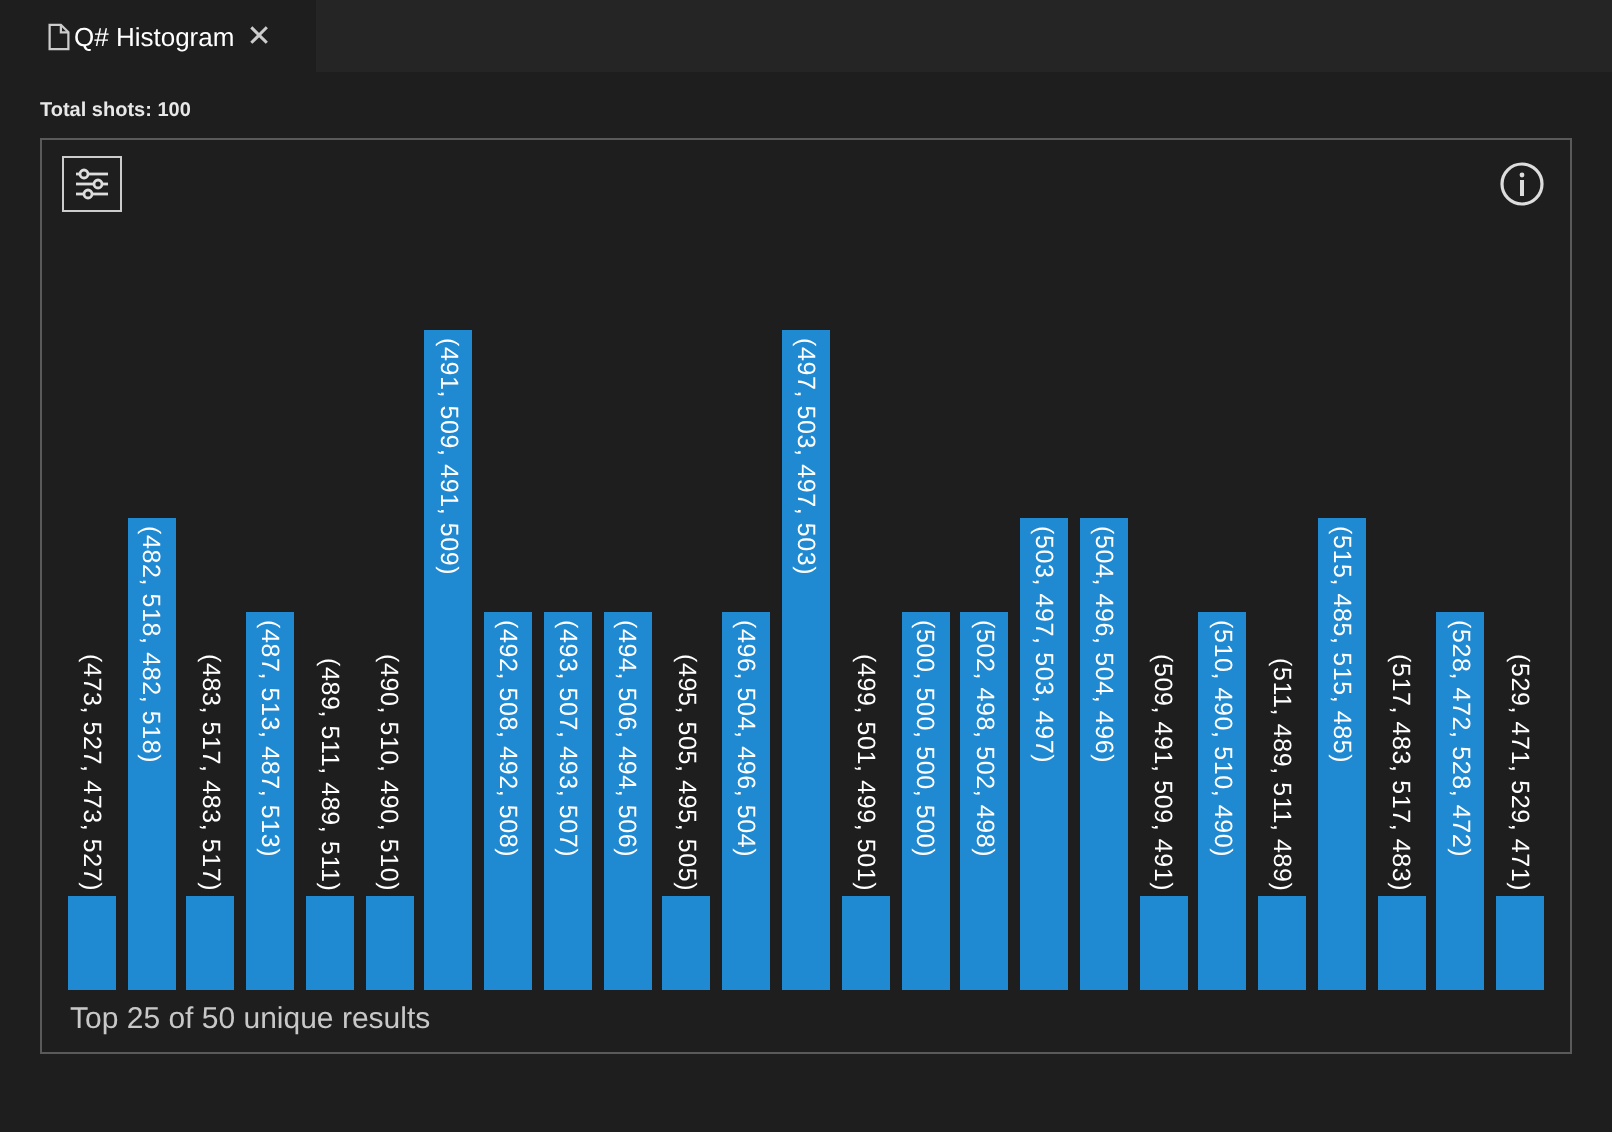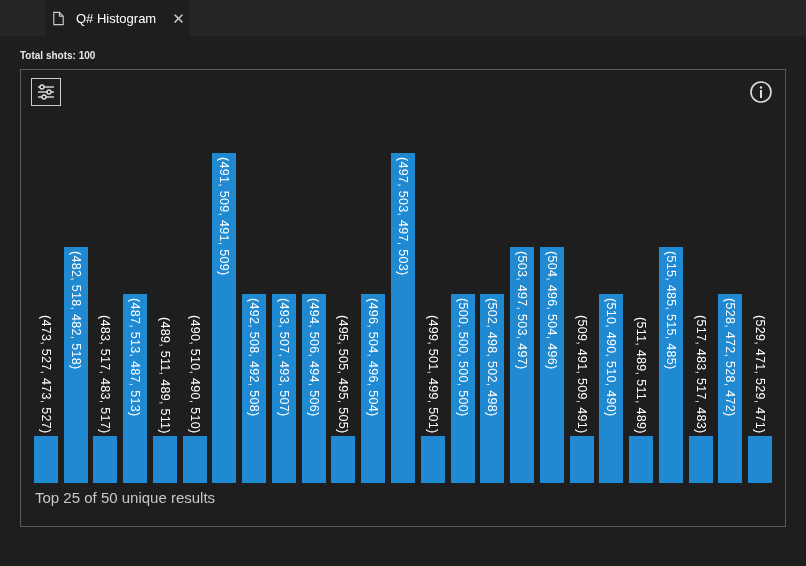--- a/index.html
+++ b/index.html
@@ -13,28 +13,27 @@
   }
   .tab-bar {
     height: 36px;
     background: #252526;
     display: flex;
     align-items: stretch;
   }
   .tab {
     display: flex;
     align-items: center;
-    gap: 10px;
-    padding: 0 5px;
+    gap: 0;
+    padding: 0 22px;
     background: #1e1e1e;
     border-top: 1px solid transparent;
     font-size: 13px;
     color: #ffffff;
     cursor: pointer;
-    margin-left: 46px;
   }
   .tab .file-icon {
     display: inline-flex;
   }
   .tab .close {
     margin-left: 6px;
     color: #cccccc;
     font-size: 15px;
     line-height: 1;
     cursor: pointer;
@@ -47,21 +46,21 @@
     font-size: 10px;
     font-weight: 600;
     color: #e8e8e8;
     margin-bottom: 8px;
   }
   .panel {
     border: 1px solid #5a5a5a;
     width: 100%;
     height: 458px;
     position: relative;
-    padding: 8px 10px 20px 10px;
+    padding: 8px 10px 8px 10px;
     display: flex;
     flex-direction: column;
   }
   .settings-btn {
     position: absolute;
     top: 8px;
     left: 10px;
     width: 30px;
     height: 28px;
     border: 1px solid #cccccc;

